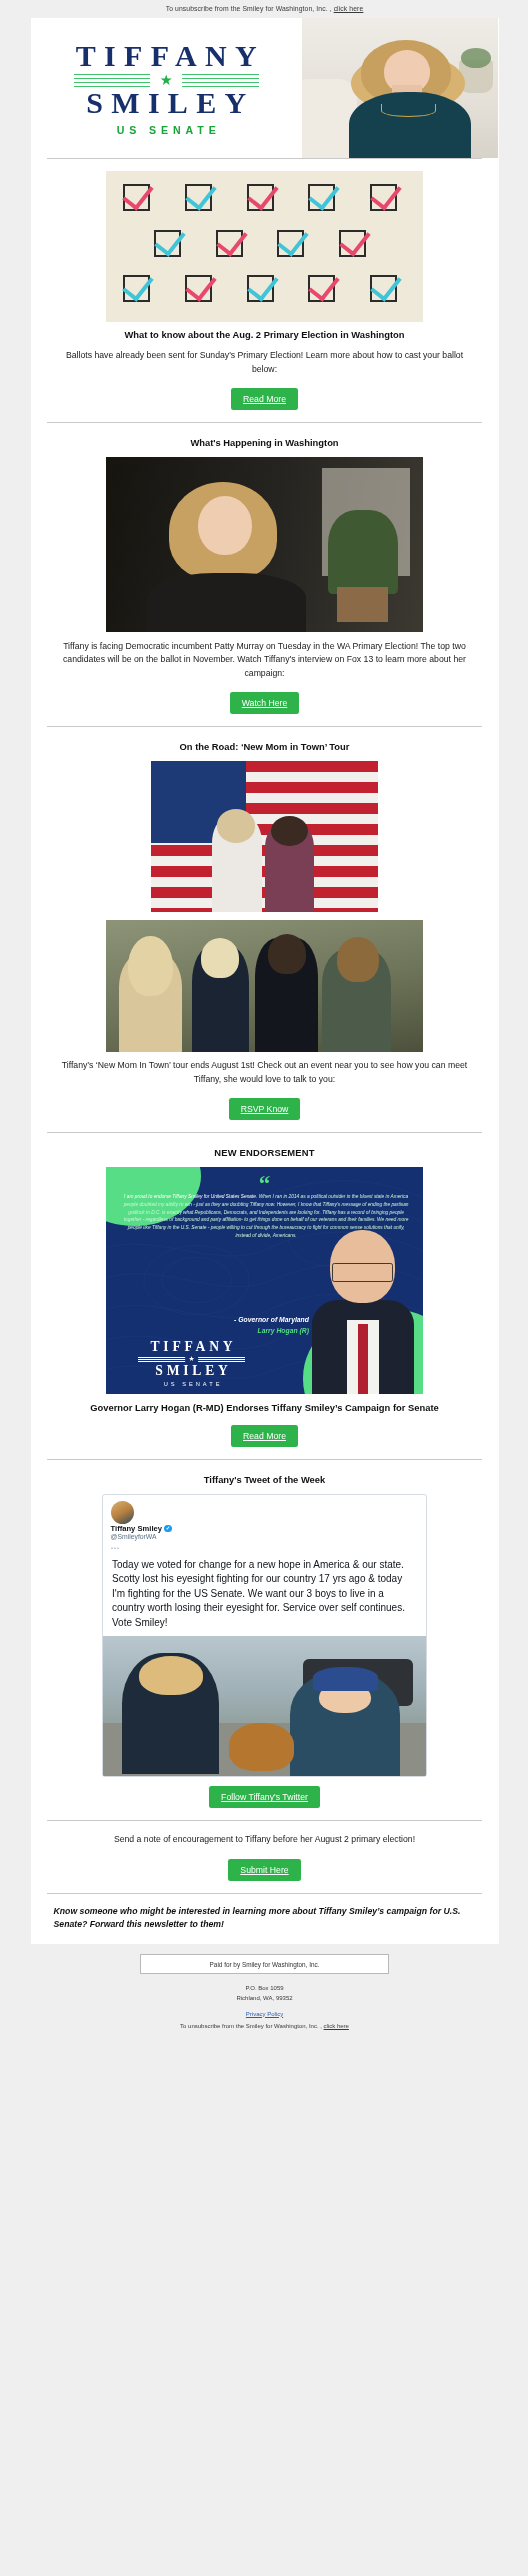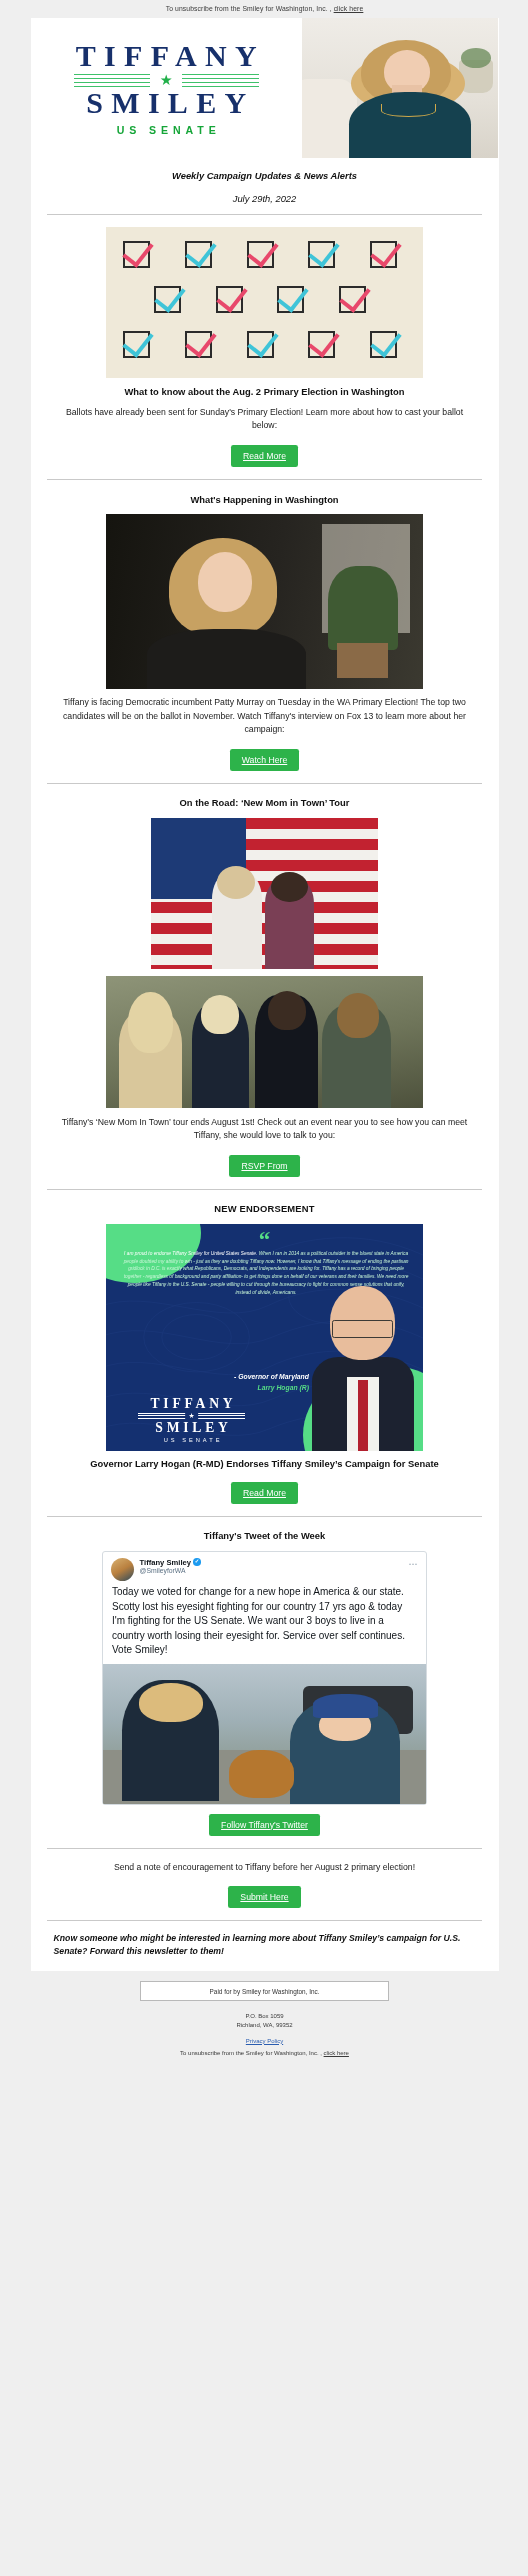--- a/index.html
+++ b/index.html
@@ -255,21 +255,21 @@
   
   .tweet {
     width: 325px;
     margin: 1.5px auto 6px auto;
     border: 0.8px solid #d5dbe0;
     border-radius: 3px;
     background: #fff;
     text-align: left;
     overflow: hidden;
   }
-  .tw-head { display:flex; align-items:flex-start; padding: 6px 7.6px 1.5px 7.6px; }
+  .tw-head { display:flex; align-items:flex-start; padding: 6px 7.6px 1.5px 7.6px; flex-direction: column; }
   .tw-avatar {
     width: 23px; height: 23px; border-radius: 50%;
     background: linear-gradient(150deg,#d9b272 0%,#b9803f 50%,#2d4a5c 100%);
     flex: 0 0 23px; margin-right: 6px;
   }
   .tw-names { flex: 1 1 auto; line-height: 1.25; }
   .tw-name { font-size: 7.6px; font-weight: 700; color: #0f1419; display:flex; align-items:center; gap:2.3px; }
   .tw-verified {
     display:inline-block; width:7.6px; height:7.6px; border-radius:50%;
     background:#1d9bf0; color:#fff; font-size:5.3px; line-height:7.6px; text-align:center;
@@ -370,24 +370,20 @@
       <div class="pt-plant"></div>
       <div class="pt-hair2"></div>
       <div class="pt-hair"></div>
       <div class="pt-face"></div>
       <div class="pt-neck"></div>
       <div class="pt-body"></div>
       <div class="pt-neckl"></div>
     </div>
   </div>
 
-  <div class="tagline-block">
-    <div class="tagline">Weekly Campaign Updates &amp; News Alerts</div>
-    <div class="issue-date">July 29th, 2022</div>
-  </div>
 
   <hr class="sep">
 
   <section class="block">
     <div class="media img-ballots">
       <div class="ck" style="--c:#e8486b; left:16.6px;  top:13.6px;"></div>
       <div class="ck" style="--c:#3fc4d8; left:79px; top:13.6px;"></div>
       <div class="ck" style="--c:#e8486b; left:141px; top:13.6px;"></div>
       <div class="ck" style="--c:#3fc4d8; left:202px; top:13.6px;"></div>
       <div class="ck" style="--c:#e8486b; left:264px; top:13.6px;"></div>
@@ -440,21 +436,21 @@
       <div class="gp-p" style="left:4%;  width:20%; height:74%; background:#d9c79b;"></div>
       <div class="gp-hair" style="left:7%;  top:12%; width:14%; height:46%; background:#e3d3a4;"></div>
       <div class="gp-p" style="left:27%; width:18%; height:80%; background:#1b2433;"></div>
       <div class="gp-hair" style="left:30%; top:14%; width:12%; height:30%; background:#e8dcb5;"></div>
       <div class="gp-p" style="left:47%; width:20%; height:86%; background:#13161d;"></div>
       <div class="gp-hair" style="left:51%; top:11%; width:12%; height:30%; background:#3b2c22;"></div>
       <div class="gp-p" style="left:68%; width:22%; height:78%; background:#4d5b4a;"></div>
       <div class="gp-hair" style="left:73%; top:13%; width:13%; height:34%; background:#8c6a3c;"></div>
     </div>
     <p class="sec-body">Tiffany’s ‘New Mom In Town’ tour ends August 1st! Check out an event near you to see how you can meet Tiffany, she would love to talk to you:</p>
-    <a class="btn" href="#">RSVP From</a>
+    <a class="btn" href="#">RSVP Know</a>
   </section>
 
   <hr class="sep">
 
   <section class="block">
     <h2 class="sec-title small-caps">NEW ENDORSEMENT</h2>
     <div class="media img-endorse">
       <div class="en-bg"></div>
       <svg class="en-topo" viewBox="0 0 420 300" preserveAspectRatio="none">
         <g fill="none" stroke="#2a4a93" stroke-width="1">

